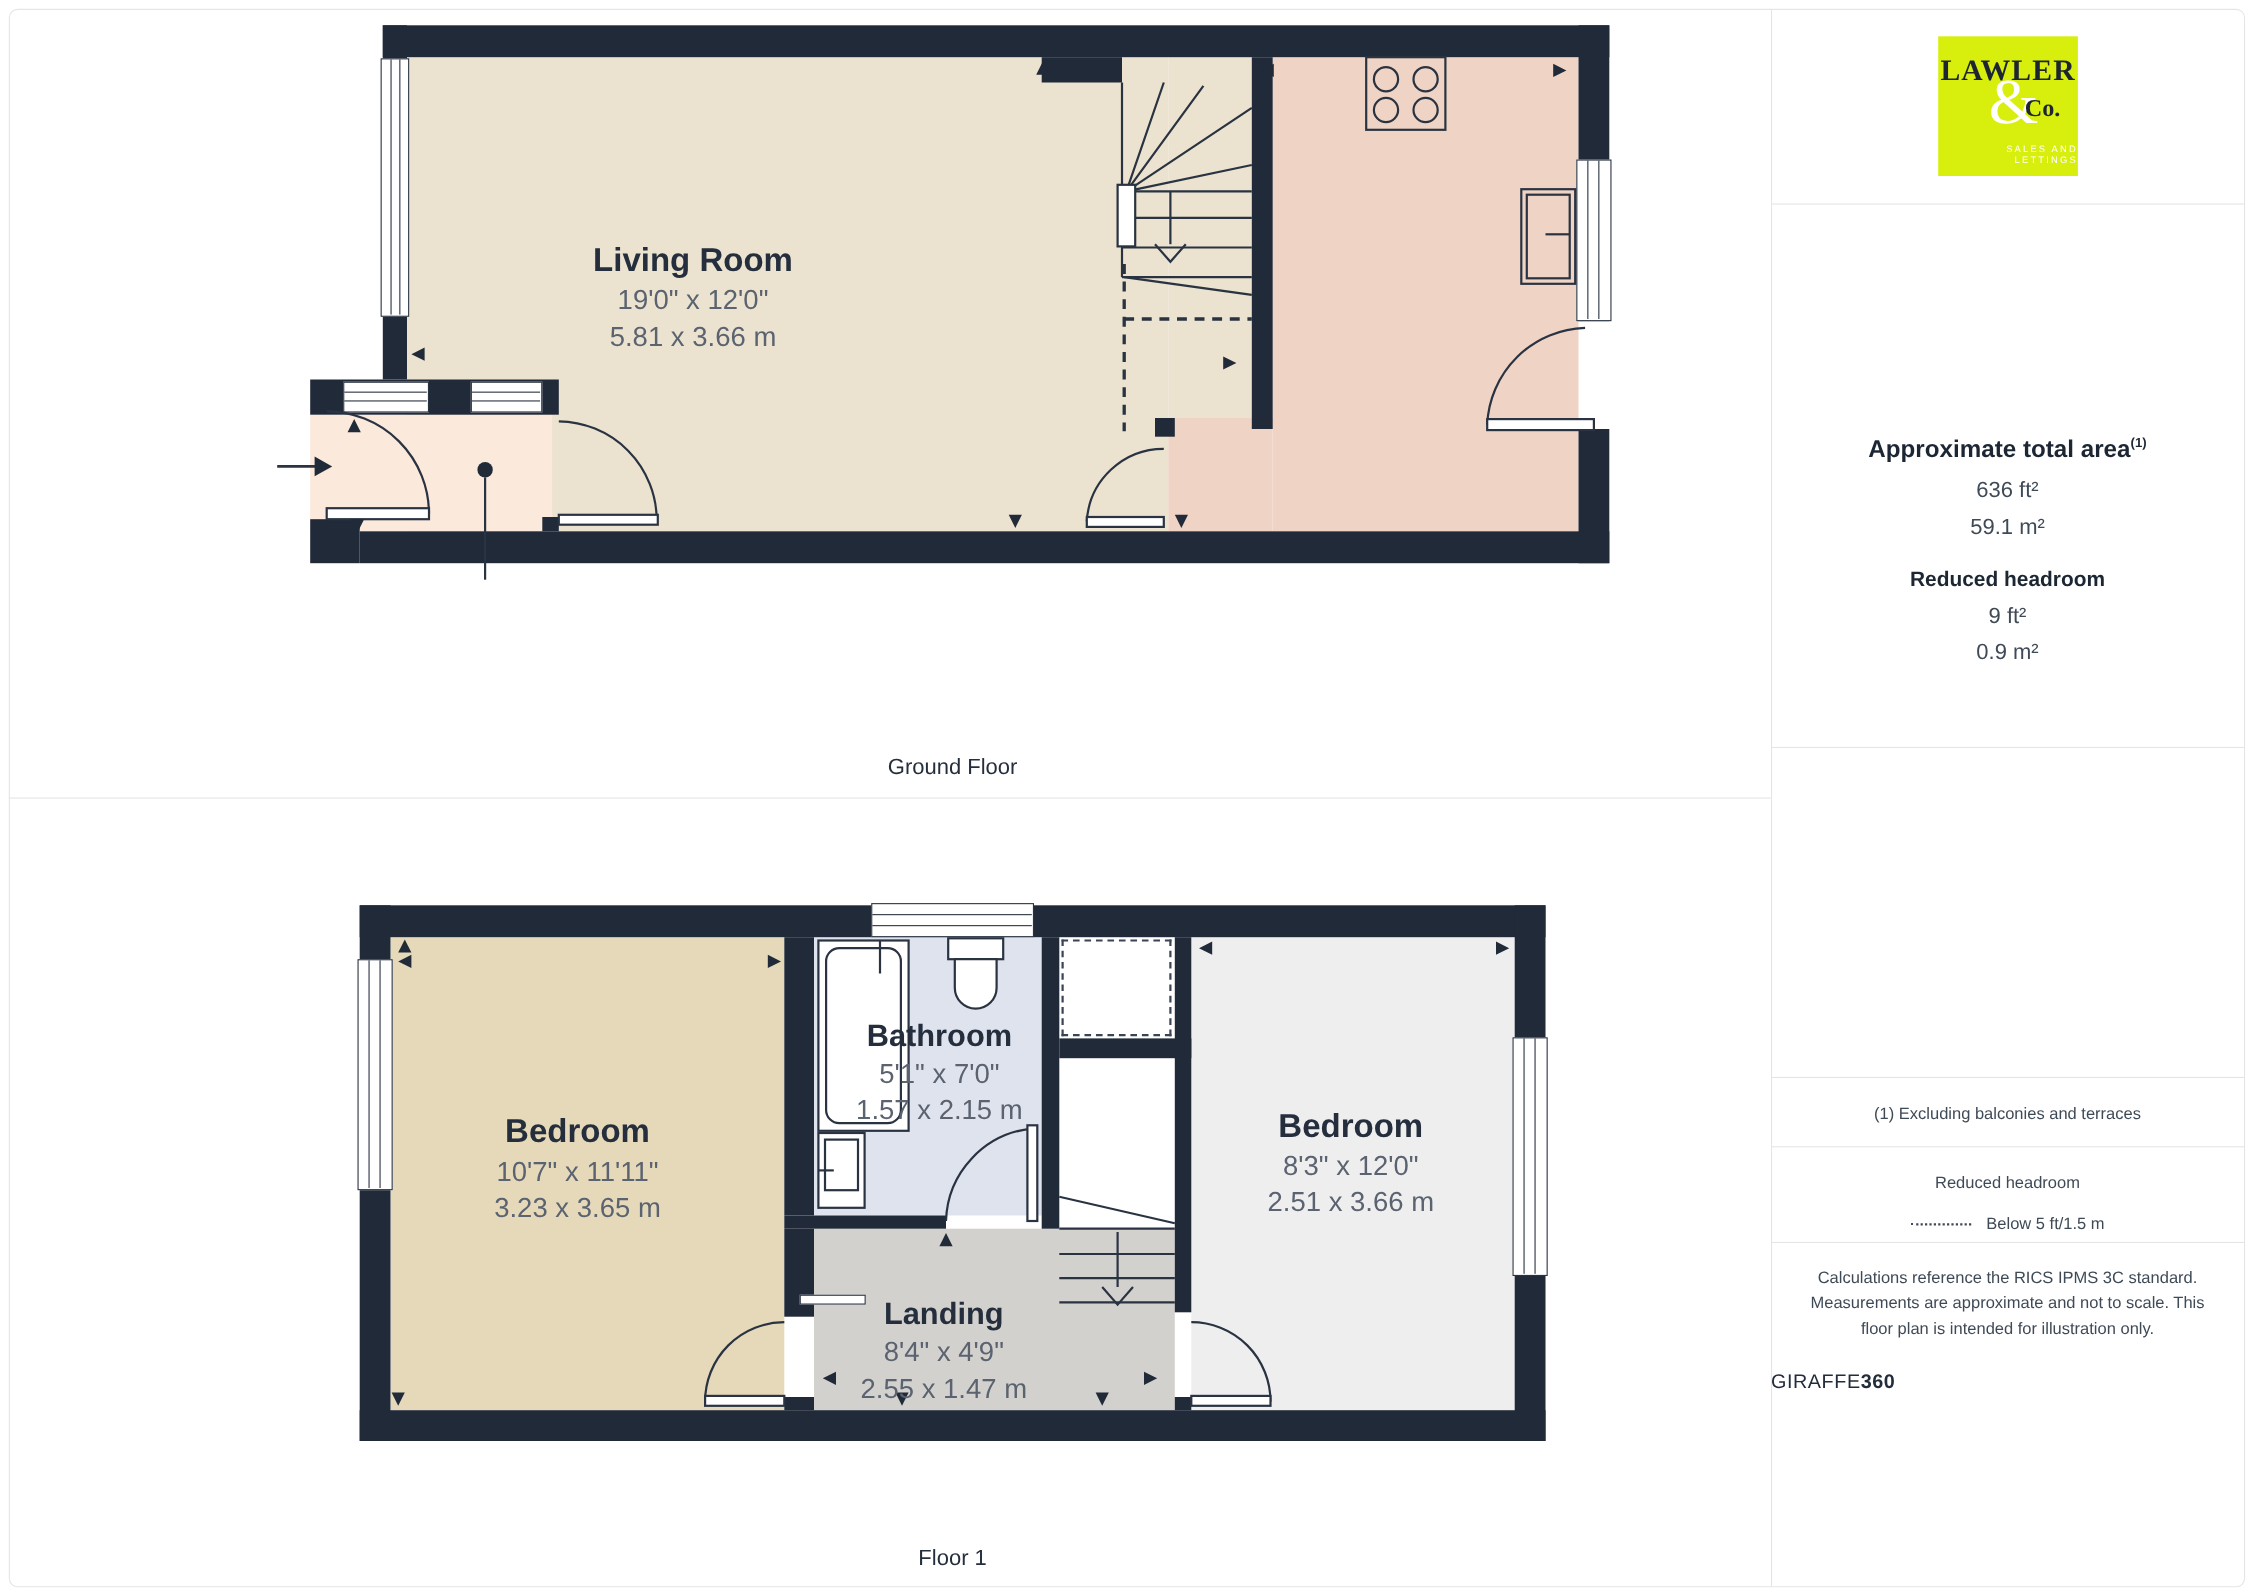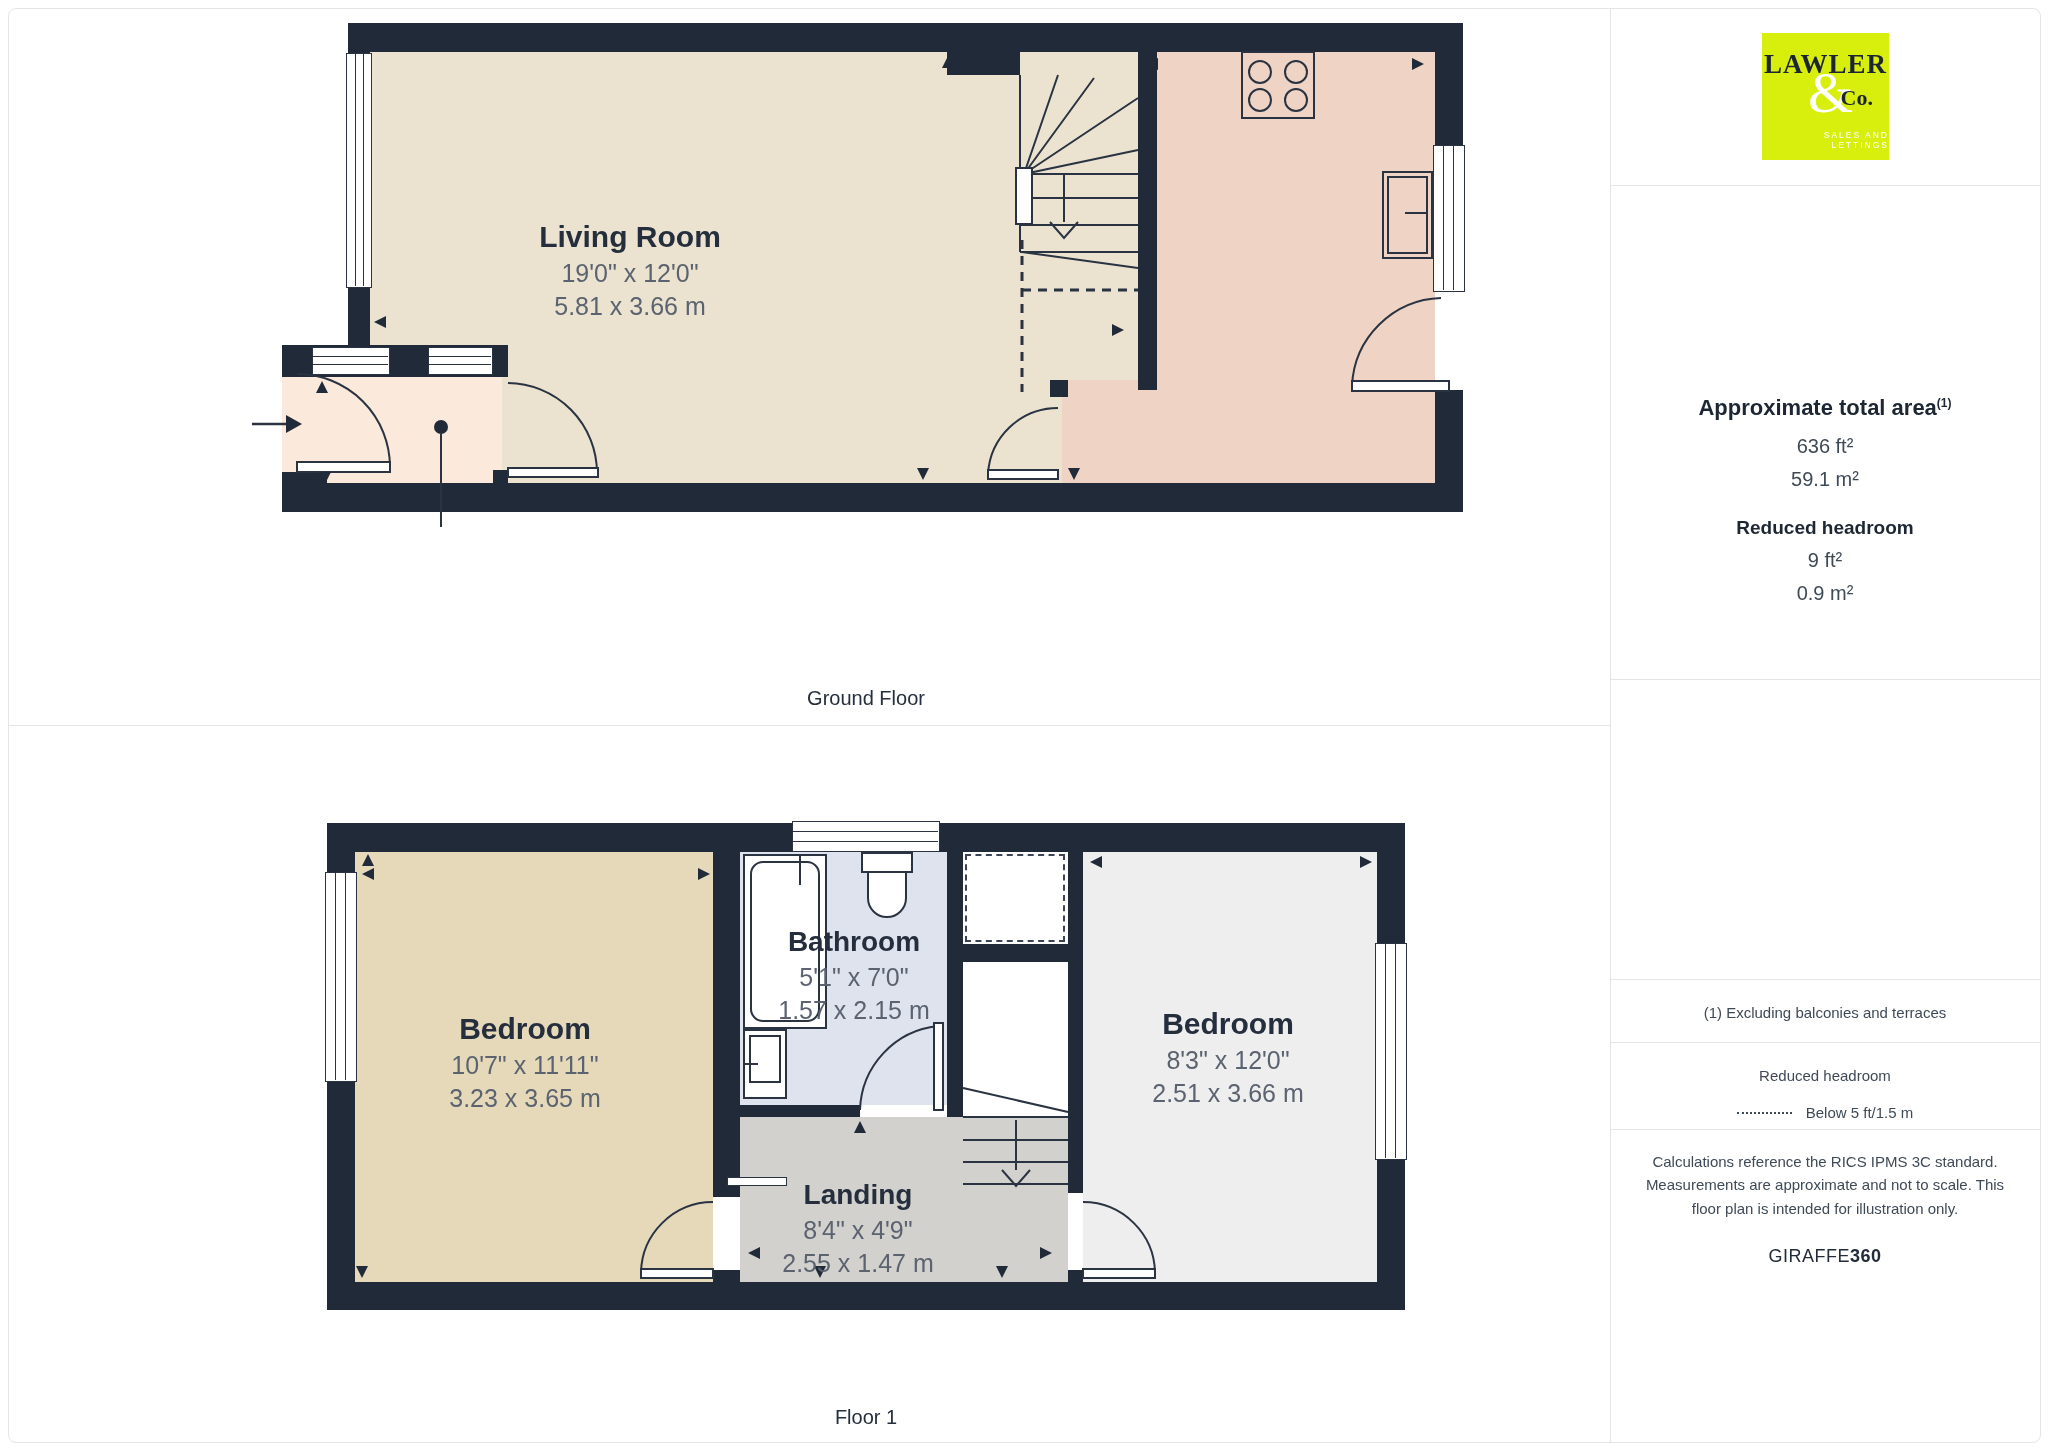--- a/index.html
+++ b/index.html
@@ -43,21 +43,21 @@
   .logo-co{position:absolute;right:16px;top:52px;font-family:"Liberation Serif",serif;font-weight:bold;font-size:22px;color:#1c2531;}
   .logo-tag{position:absolute;bottom:10px;width:100%;text-align:right;font-size:8.5px;letter-spacing:2px;color:#fff;}
   .area-block{position:absolute;left:1610px;top:395px;width:430px;text-align:center;color:#3f4a57;}
   .area-heading{font-size:22px;font-weight:bold;color:#1c2733;margin-bottom:14px;}
   .area-heading sup{font-size:12px;}
   .area-val{font-size:20px;margin:10px 0;}
   .rh-heading{font-size:19px;font-weight:bold;color:#1c2733;margin:26px 0 10px;}
   .sb-note{position:absolute;left:1640px;width:370px;text-align:center;font-size:15px;color:#3f4a57;line-height:1.55;}
   .legend-row{display:flex;align-items:center;justify-content:center;gap:14px;margin-top:14px;}
   .legend-dots{width:55px;border-top:2px dotted #3f4a57;height:0;}
-  .brand{position:absolute;left:1610px;top:1246px;width:430px;text-align:center;font-size:18px;letter-spacing:.5px;color:#232c3b;}
+  .brand{position:absolute;left:1610px;top:1246px;width:430px;font-size:18px;letter-spacing:.5px;color:#232c3b;}
   .brand b{font-weight:bold;}
 </style>
 </head>
 <body>
 
 <div id="page">
   <div class="frame"></div>
 
   <div class="room" style="left:370px;top:52px;width:692px;height:431px;background:#ebe3cf;"></div>
   <div class="room" style="left:1062px;top:52px;width:76px;height:328px;background:#ebe3cf;"></div>

